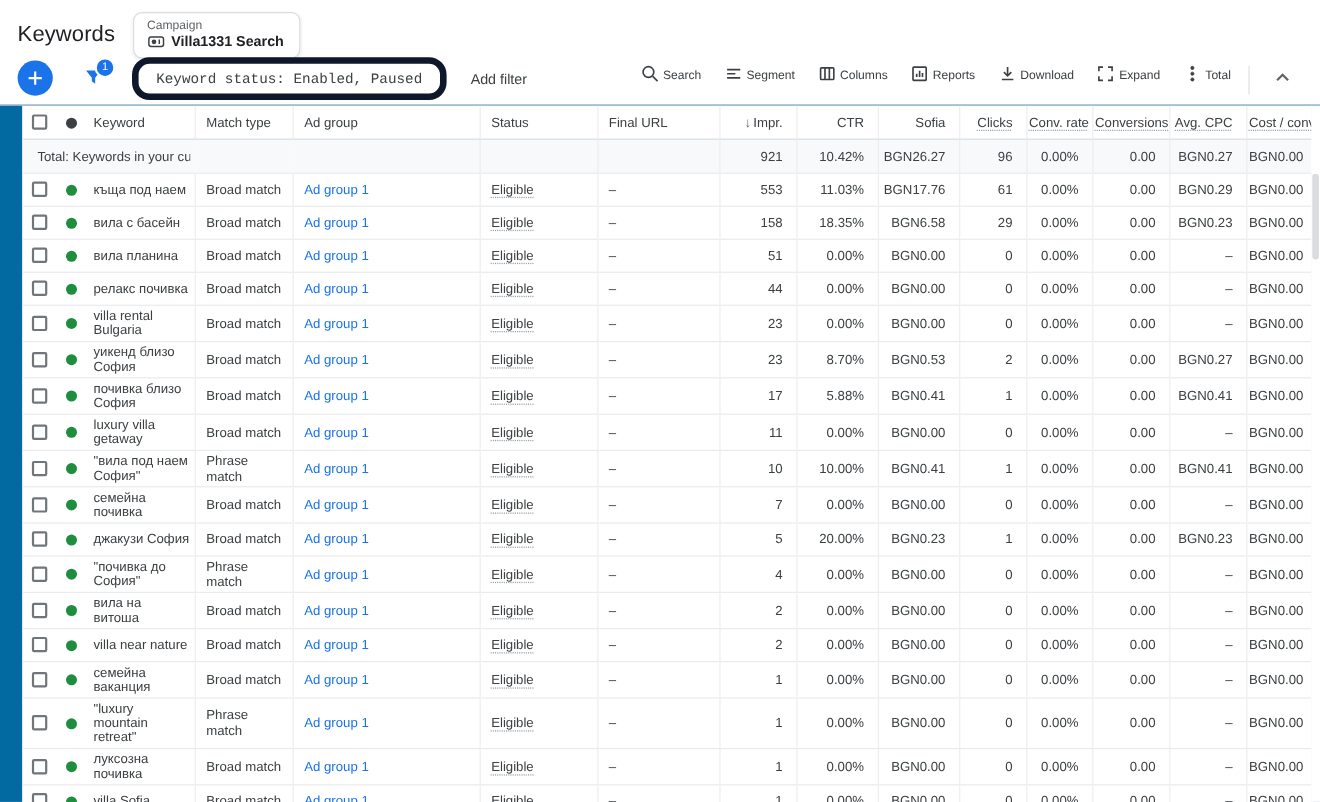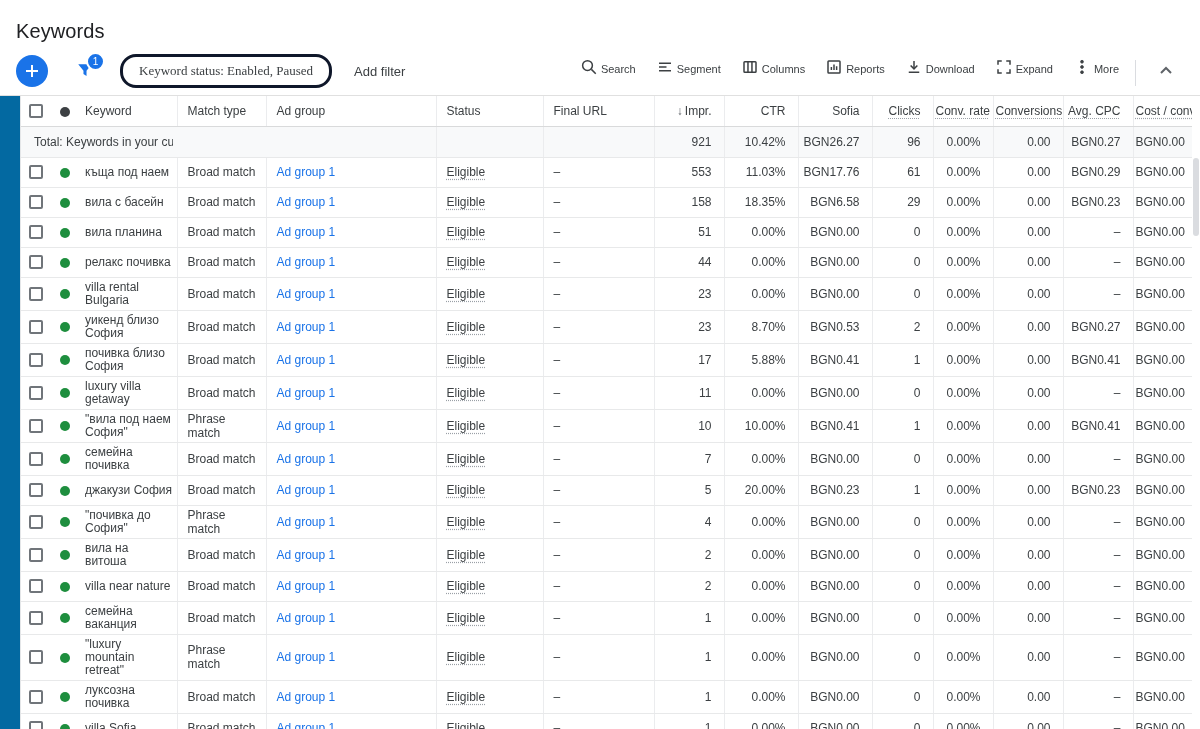--- a/index.html
+++ b/index.html
@@ -37,22 +37,22 @@
     font-size:22px; line-height:30px; cursor:pointer; flex:0 0 auto;
   }
   .add-btn svg { display:block; margin:auto; }
   .filter-btn { position:relative; margin-left:24px; background:none; border:none; cursor:pointer; padding:4px; }
   .filter-badge {
     position:absolute; top:-5px; right:-7px; min-width:15px; height:15px; border-radius:50%;
     background:#1a73e8; color:#fff; font-size:10px; line-height:15px; text-align:center;
     border:2px solid #fff; box-sizing:content-box; font-family:inherit;
   }
   .filter-chip {
-    margin-left:22px; border:3px solid #0f172a; border-radius:16px; padding:6px 16px;
-    font-size:13px; color:#3c4043; background:#fff; cursor:pointer; white-space:nowrap; font-family:Liberation Serif, serif;
+    margin-left:22px; border:6px solid #0f172a; border-radius:16px; padding:6px 16px;
+    font-size:13px; color:#3c4043; background:#fff; cursor:pointer; white-space:nowrap; font-family:Liberation Mono, monospace;
   }
   .add-filter { margin-left:22px; background:none; border:none; font-size:13px; color:#3c4043; cursor:pointer; font-family:inherit; }
   .toolbar-actions { margin-left:auto; display:flex; align-items:flex-start; }
   .tb-action {
     display:flex; flex-direction:row; align-items:center; gap:3px; background:none; border:none;
     cursor:pointer; padding:2px 10px; color:#3c4043; font-family:inherit;
   }
   .tb-action svg { stroke:#3c4043; }
   .tb-action .tb-label { font-size:11px; color:#3c4043; }
   .tb-divider { width:1px; height:26px; background:#dadce0; margin:4px 10px 0 6px; }
@@ -87,20 +87,33 @@
   .sort-arrow { color:#5f6368; font-size:12px; margin-right:2px; }
   
   .scroll-strip { position:absolute; right:0; top:0; bottom:0; width:8px; background:#fff; }
   .scroll-thumb { position:absolute; top:62px; right:1px; width:6px; height:78px; border-radius:3px; background:#dadce0; cursor:pointer; }
 </style>
 </head>
 <body>
 
 <header class="top-header">
   <h1 class="page-title">Keywords</h1>
+  <div class="campaign-box">
+    <div class="campaign-label">Campaign</div>
+    <div class="campaign-value">
+      <span>
+        <svg width="16" height="16" viewBox="0 0 24 24">
+            <rect x="2" y="5.5" width="20" height="13" rx="3" fill="none" stroke="#3c4043" stroke-width="2"></rect>
+            <circle cx="9" cy="12" r="3.2" fill="#3c4043"></circle>
+            <line x1="16.2" y1="9" x2="16.2" y2="15" stroke="#3c4043" stroke-width="2"></line>
+          </svg>
+      </span>
+      <span>Villa1331 Search</span>
+    </div>
+  </div>
 </header>
 
 <div class="toolbar">
   <button class="add-btn">
     <svg width="16" height="16" viewBox="0 0 16 16">
         <line x1="8" y1="2" x2="8" y2="14" stroke="#fff" stroke-width="2"></line>
         <line x1="2" y1="8" x2="14" y2="8" stroke="#fff" stroke-width="2"></line>
       </svg>
   </button>
   <button class="filter-btn">
@@ -163,21 +176,21 @@
             <path d="M9 20H4v-5"></path>
           </svg></span>
       <span class="tb-label">Expand</span>
     </button>
     <button class="tb-action">
       <span><svg width="18" height="18" viewBox="0 0 24 24" fill="#3c4043" stroke="none">
             <circle cx="12" cy="5" r="1.9"></circle>
             <circle cx="12" cy="12" r="1.9"></circle>
             <circle cx="12" cy="19" r="1.9"></circle>
           </svg></span>
-      <span class="tb-label">More</span>
+      <span class="tb-label">Total</span>
     </button>
     <div class="tb-divider"></div>
     <button class="collapse-btn">
       <span><svg width="16" height="12" viewBox="0 0 16 12" fill="none" stroke="#5f6368" stroke-width="2">
             <polyline points="3,9 8,4 13,9"></polyline>
           </svg></span>
     </button>
   </div>
 </div>
 

